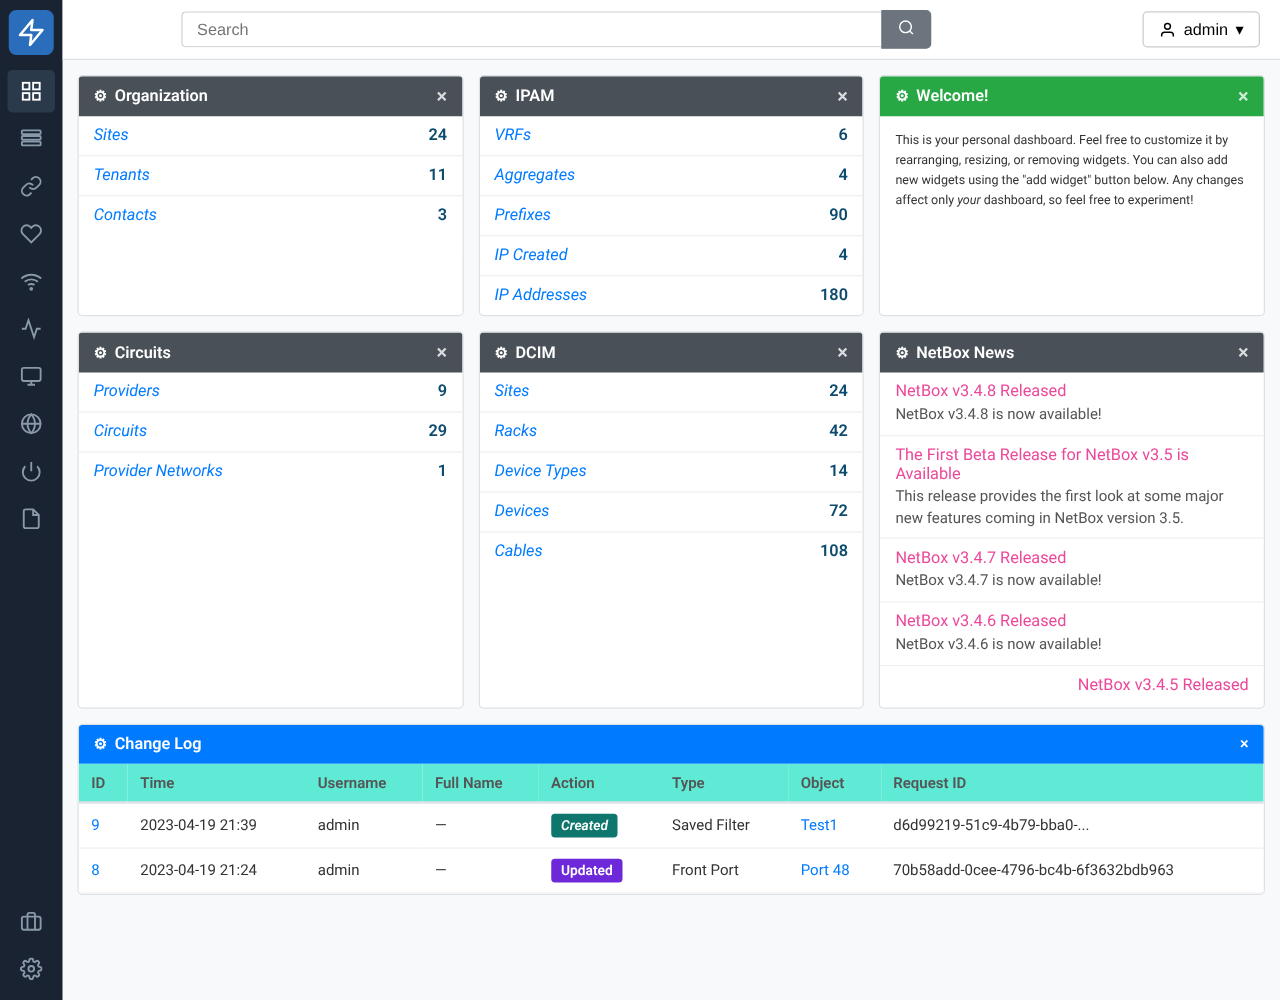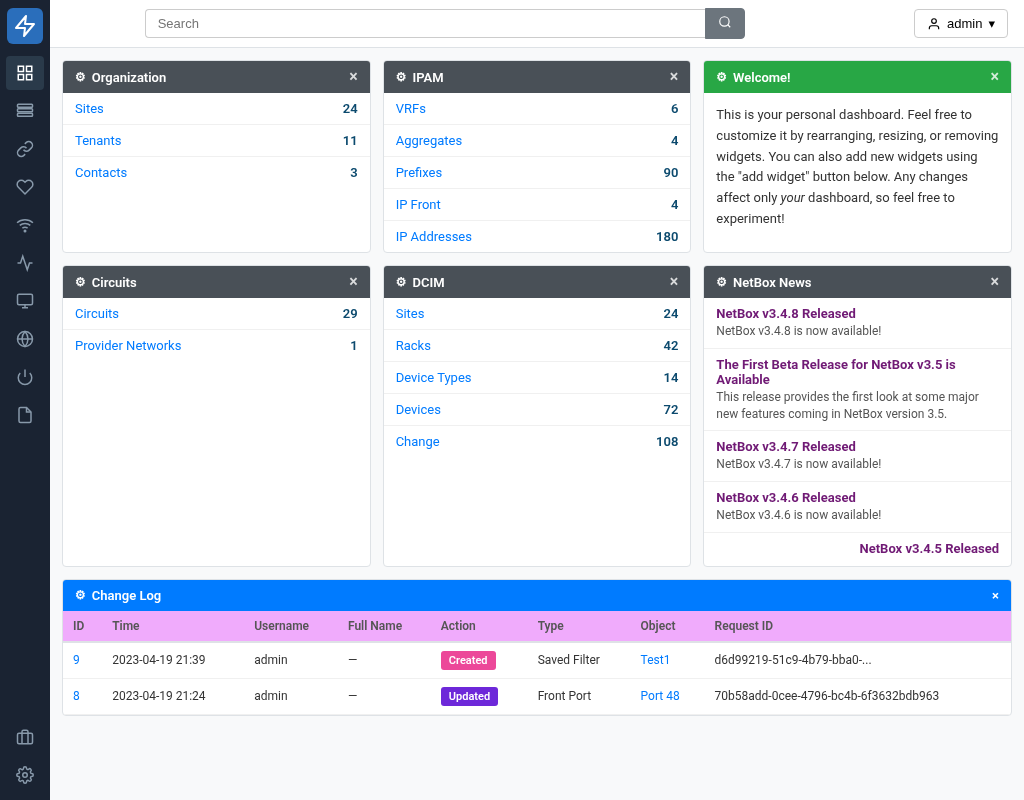--- a/index.html
+++ b/index.html
@@ -117,30 +117,30 @@
 
     .widget-body { padding: 0; }
     .widget-row {
       display: flex;
       align-items: center;
       justify-content: space-between;
       padding: 8px 12px;
       border-bottom: 1px solid #f0f0f0;
     }
     .widget-row:last-child { border-bottom: none; }
-    .widget-row a { color: #007bff; text-decoration: none; }
+    .widget-row a { color: #007bff; text-decoration: none; font-style: italic; }
     .widget-row .count { font-weight: 600; color: #0c4a6e; }
 
-    .welcome-body { padding: 12px; font-size: 13px; line-height: 1.6; color: #333; }
+    .welcome-body { padding: 12px; font-size: 10px; line-height: 1.6; color: #333; }
     .welcome-body em { font-style: italic; }
 
     
     .news-item { padding: 8px 12px; border-bottom: 1px solid #f0f0f0; }
     .news-item:last-child { border-bottom: none; text-align: right; }
-    .news-item a { color: #701a75; text-decoration: none; font-size: 13px; display: block; margin-bottom: 2px; font-weight: bold; }
+    .news-item a { color: #ec4899; text-decoration: none; font-size: 13px; display: block; margin-bottom: 2px; }
     .news-item p { font-size: 12px; color: #555; line-height: 1.4; }
 
     
     .change-log-widget {
       background: #fff;
       border: 1px solid #dee2e6;
       border-radius: 4px;
       overflow: hidden;
     }
     .change-log-header {
@@ -150,34 +150,34 @@
       display: flex;
       align-items: center;
       justify-content: space-between;
       font-weight: 600;
       font-size: 13px;
     }
     .change-log-header .header-left { display: flex; align-items: center; gap: 6px; }
 
     .table-container { overflow-x: auto; }
     table { width: 100%; border-collapse: collapse; font-size: 12px; }
-    thead tr { background: #f0abfc; }
+    thead tr { background: #5eead4; }
     th { padding: 8px 10px; text-align: left; font-weight: 600; color: #555; border-bottom: 2px solid #dee2e6; white-space: nowrap; }
     td { padding: 8px 10px; border-bottom: 1px solid #f0f0f0; vertical-align: middle; white-space: nowrap; }
     td a { color: #007bff; text-decoration: none; }
 
     .badge {
       display: inline-block;
       padding: 3px 8px;
       border-radius: 3px;
       font-size: 11px;
       font-weight: 600;
       color: #fff;
     }
-    .badge-created { background: #ec4899; }
+    .badge-created { background: #0f766e; font-style: italic; }
     .badge-updated { background: #6d28d9; }
   </style>
 </head>
 <body>
 
 <nav class="sidebar">
   <div class="sidebar-logo">
     <svg viewBox="0 0 24 24" fill="none" stroke="#fff" stroke-width="2" stroke-linecap="round" stroke-linejoin="round">
       <polygon points="13 2 3 14 12 14 11 22 21 10 12 10 13 2"></polygon>
     </svg>
@@ -329,21 +329,21 @@
           </div>
           <div class="widget-row">
             <a href="#">Aggregates</a>
             <span class="count">4</span>
           </div>
           <div class="widget-row">
             <a href="#">Prefixes</a>
             <span class="count">90</span>
           </div>
           <div class="widget-row">
-            <a href="#">IP Front</a>
+            <a href="#">IP Created</a>
             <span class="count">4</span>
           </div>
           <div class="widget-row">
             <a href="#">IP Addresses</a>
             <span class="count">180</span>
           </div>
         </div>
       </div>
 
       <div class="widget">
@@ -365,20 +365,24 @@
       <div class="widget">
         <div class="widget-header">
           <div class="header-left">
             <span class="gear-icon">⚙</span>
             <span>Circuits</span>
           </div>
           <span class="close-btn">×</span>
         </div>
         <div class="widget-body">
           <div class="widget-row">
+            <a href="#">Providers</a>
+            <span class="count">9</span>
+          </div>
+          <div class="widget-row">
             <a href="#">Circuits</a>
             <span class="count">29</span>
           </div>
           <div class="widget-row">
             <a href="#">Provider Networks</a>
             <span class="count">1</span>
           </div>
         </div>
       </div>
 
@@ -401,21 +405,21 @@
           </div>
           <div class="widget-row">
             <a href="#">Device Types</a>
             <span class="count">14</span>
           </div>
           <div class="widget-row">
             <a href="#">Devices</a>
             <span class="count">72</span>
           </div>
           <div class="widget-row">
-            <a href="#">Change</a>
+            <a href="#">Cables</a>
             <span class="count">108</span>
           </div>
         </div>
       </div>
 
       <div class="widget">
         <div class="widget-header">
           <div class="header-left">
             <span class="gear-icon">⚙</span>
             <span>NetBox News</span>

